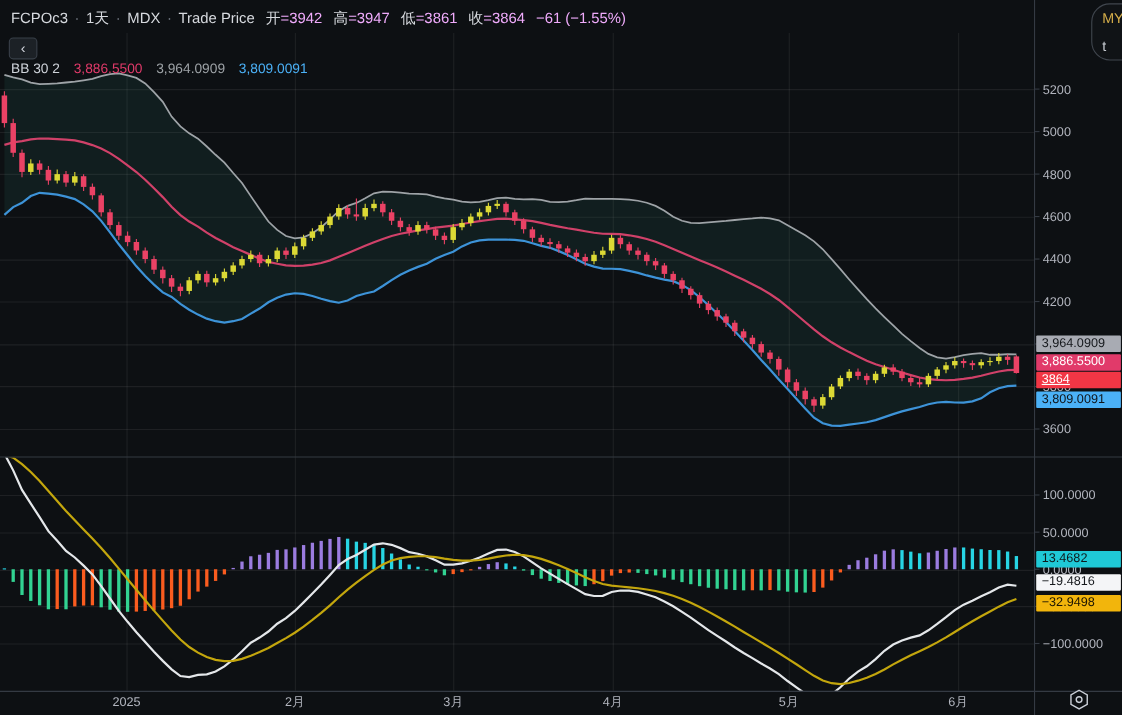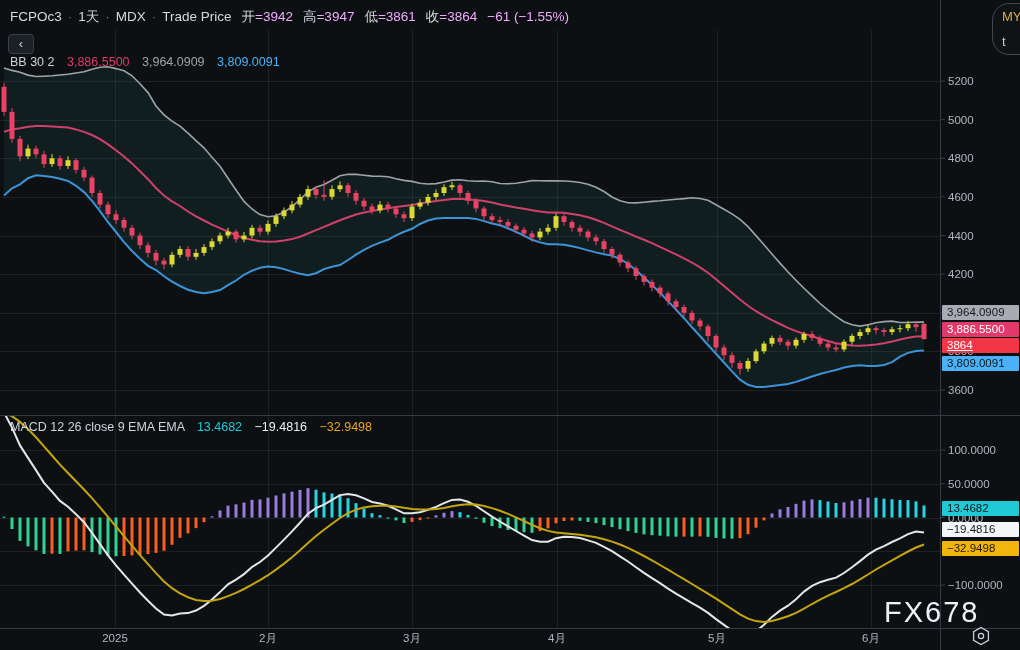--- a/index.html
+++ b/index.html
@@ -712,26 +712,20 @@
 
   <button class="overlay back-btn"><span>‹</span></button>
 
   <div class="overlay legend bb-legend">
     <span>BB 30 2</span>
     <span class="v" style="color:#e13a6a">3,886.5500</span>
     <span class="v" style="color:#9ea3a7">3,964.0909</span>
     <span class="v" style="color:#4bb1f7">3,809.0091</span>
   </div>
 
-  <div class="overlay legend macd-legend">
-    <span>MACD 12 26 close 9 EMA EMA</span>
-    <span class="v" style="color:#1fc9d6">13.4682</span>
-    <span class="v" style="color:#eceff2">−19.4816</span>
-    <span class="v" style="color:#e8a520">−32.9498</span>
-  </div>
 
   <div class="overlay cur-box">
     <div class="cur-row">
       <span class="cur-cur">MYR</span>
       <span class="chev"></span>
     </div>
     <div class="cur-row">
       <span class="cur-unit">t</span>
       <span class="chev"></span>
     </div>
@@ -740,20 +734,19 @@
   <div id="badges">
       <div class="badge" style="top: 304.5px; background: rgb(168, 171, 179); color: rgb(21, 24, 28);">3,964.0909</div>
       <div class="badge" style="top: 321.5px; background: rgb(225, 58, 106); color: rgb(255, 255, 255);">3,886.5500</div>
       <div class="badge" style="top: 337.5px; background: rgb(242, 54, 69); color: rgb(255, 255, 255); text-decoration: underline;">3864</div>
       <div class="badge" style="top: 355.5px; background: rgb(75, 177, 247); color: rgb(16, 21, 26);">3,809.0091</div>
       <div class="badge" style="top: 500.5px; background: rgb(31, 201, 214); color: rgb(14, 26, 28);">13.4682</div>
       <div class="badge" style="top: 521.5px; background: rgb(244, 245, 247); color: rgb(21, 24, 28);">−19.4816</div>
       <div class="badge" style="top: 540.5px; background: rgb(242, 181, 12); color: rgb(28, 21, 3);">−32.9498</div>
     </div>
 
-  <div class="overlay watermark">FX678</div>
 
   <svg class="overlay settings" width="32" height="22">
     <polygon points="15,1.5 22.4,5.75 22.4,14.25 15,18.5 7.6,14.25 7.6,5.75" fill="none" stroke="#c9ced6" stroke-width="1.3"></polygon>
     <circle cx="15" cy="10" r="2.6" fill="none" stroke="#c9ced6" stroke-width="1.3"></circle>
   </svg>
 
 </div>
 
 </body></html>

